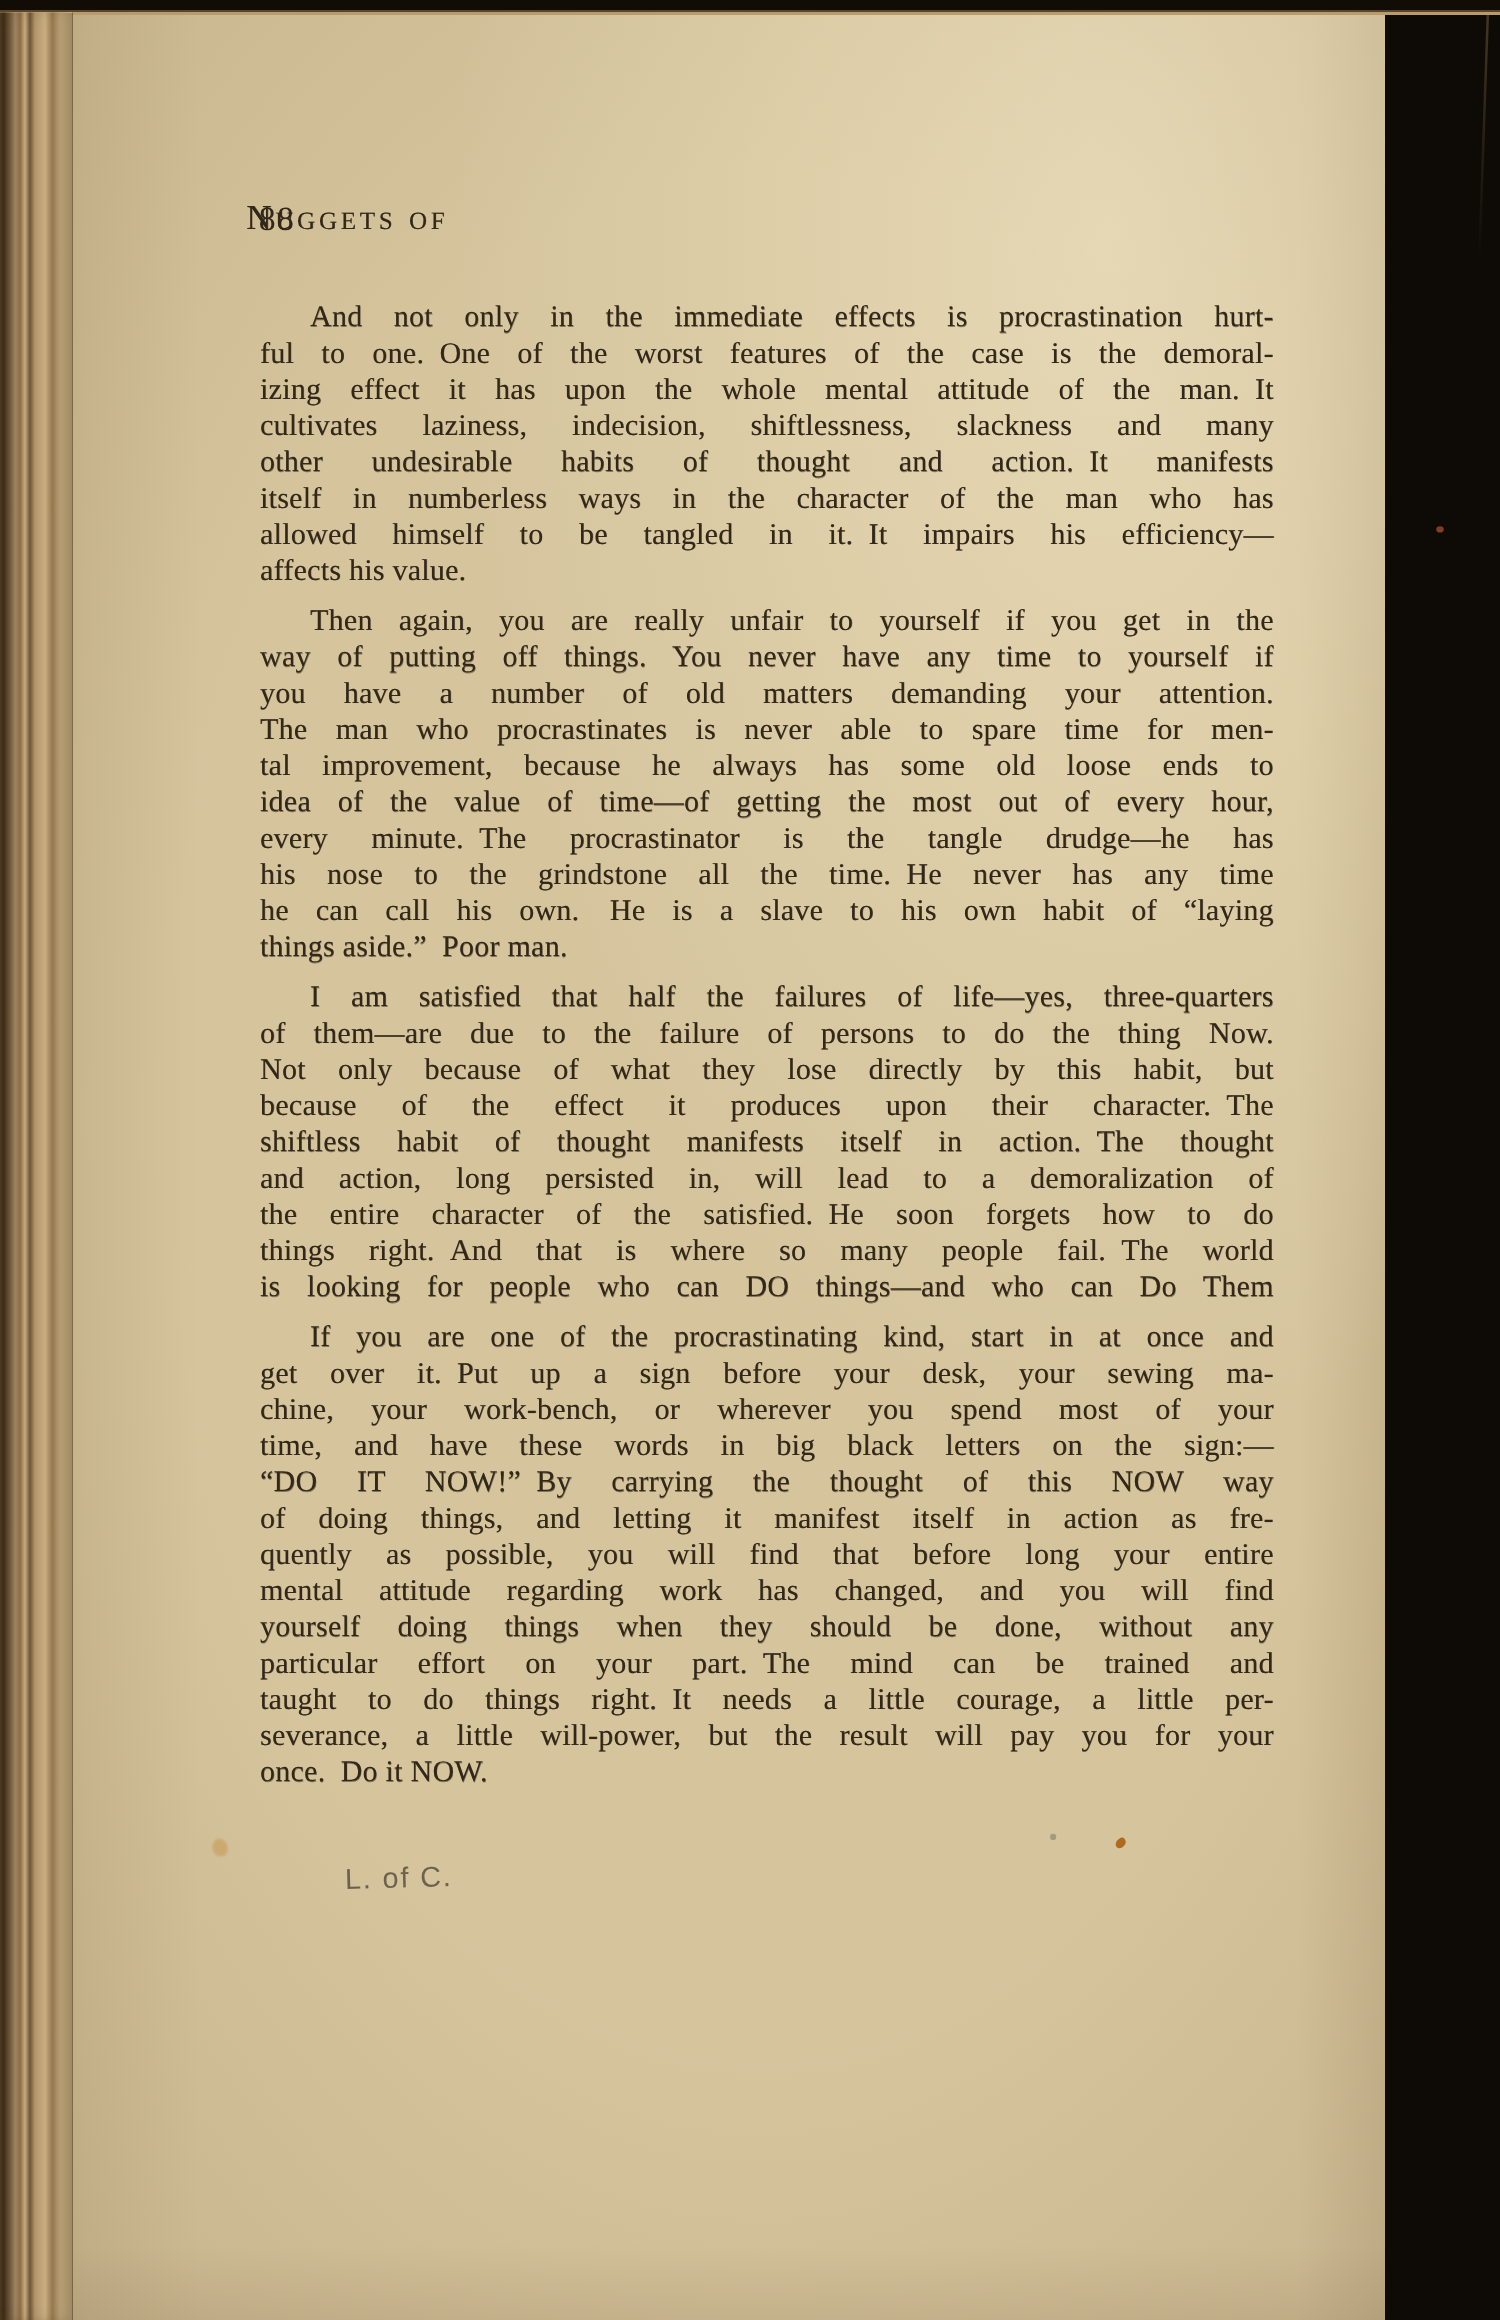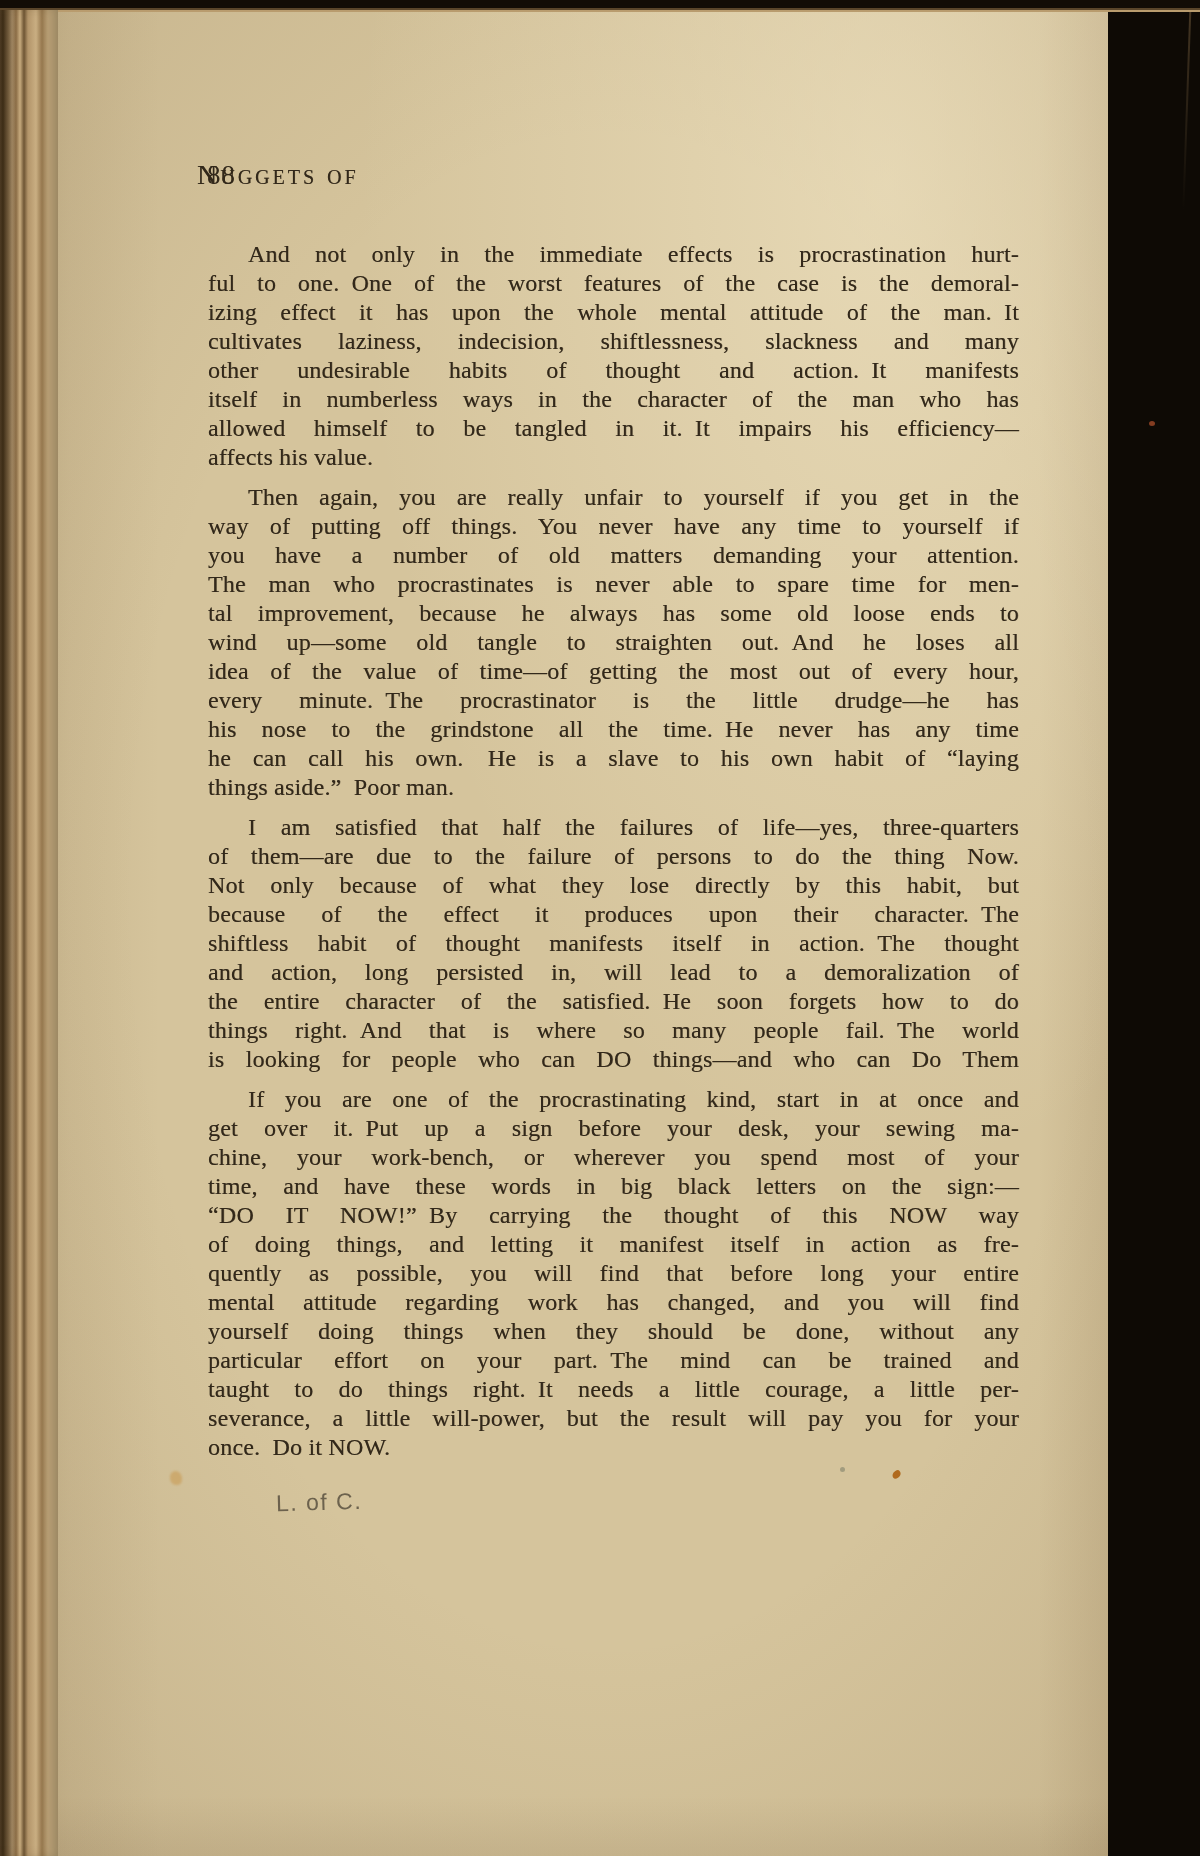--- a/index.html
+++ b/index.html
@@ -111,23 +111,22 @@
           <div class="ln">itself in numberless ways in the character of the man who has</div>
           <div class="ln">allowed himself to be tangled in it. It impairs his efficiency—</div>
           <div class="ln last">affects his value.</div>
         </div>
         <div class="para">
           <div class="ln first">Then again, you are really unfair to yourself if you get in the</div>
           <div class="ln">way of putting off things. You never have any time to yourself if</div>
           <div class="ln">you have a number of old matters demanding your attention.</div>
           <div class="ln">The man who procrastinates is never able to spare time for men-</div>
           <div class="ln">tal improvement, because he always has some old loose ends to</div>
-          <div class="ln">wind up—some old tangle to straighten out. And he loses all</div>
           <div class="ln">idea of the value of time—of getting the most out of every hour,</div>
-          <div class="ln">every minute. The procrastinator is the little drudge—he has</div>
+          <div class="ln">every minute. The procrastinator is the tangle drudge—he has</div>
           <div class="ln">his nose to the grindstone all the time. He never has any time</div>
           <div class="ln">he can call his own.  He is a slave to his own habit of “laying</div>
           <div class="ln last">things aside.” Poor man.</div>
         </div>
         <div class="para">
           <div class="ln first">I am satisfied that half the failures of life—yes, three-quarters</div>
           <div class="ln">of them—are due to the failure of persons to do the thing Now.</div>
           <div class="ln">Not only because of what they lose directly by this habit, but</div>
           <div class="ln">because of the effect it produces upon their character. The</div>
           <div class="ln">shiftless habit of thought manifests itself in action. The thought</div>

